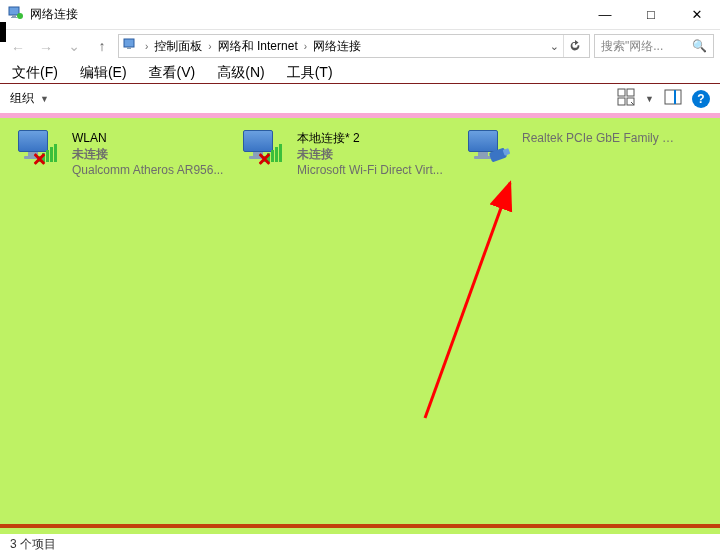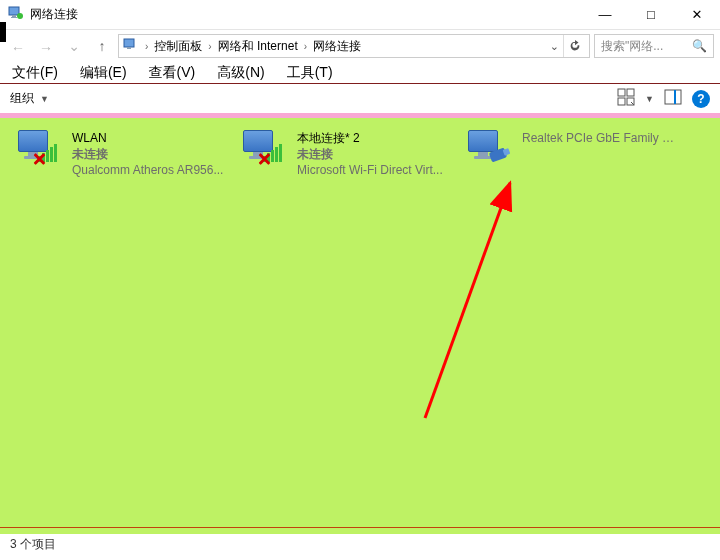--- a/index.html
+++ b/index.html
@@ -56,21 +56,21 @@
   .redx { position:absolute; left:16px; top:22px; width:14px; height:14px; }
   .redx::before, .redx::after { content:""; position:absolute; left:6px; top:0; width:3px; height:14px; background:#d40000; border-radius:1px; }
   .redx::before { transform:rotate(45deg); } .redx::after { transform:rotate(-45deg); }
   .eth-plug { position:absolute; left:24px; top:20px; width:16px; height:10px; background:#3a74c4; border-radius:2px; transform:rotate(-20deg); }
   .eth-plug::after { content:""; position:absolute; right:-4px; top:2px; width:6px; height:6px; background:#6aa0e0; border-radius:1px; }
 
   
   .annotation-arrow { position:absolute; left:405px; top:60px; pointer-events:none; }
 
   
-  .statusbar { position:absolute; bottom:0; left:0; right:0; height:26px; border-top:1px solid #c2410c; display:flex; align-items:center; padding:16px 10px; font-size:12px; color:#333; }
+  .statusbar { position:absolute; bottom:0; left:0; right:0; height:26px; border-top:4px solid #c2410c; display:flex; align-items:center; padding:16px 10px; font-size:12px; color:#333; }
 
   .left-edge { position:absolute; left:0; top:22px; width:6px; height:20px; background:#000; }
 </style>
 </head>
 <body>
 
 <div class="left-edge"></div>
 
 <div class="titlebar">
   <div class="titlebar-left">

